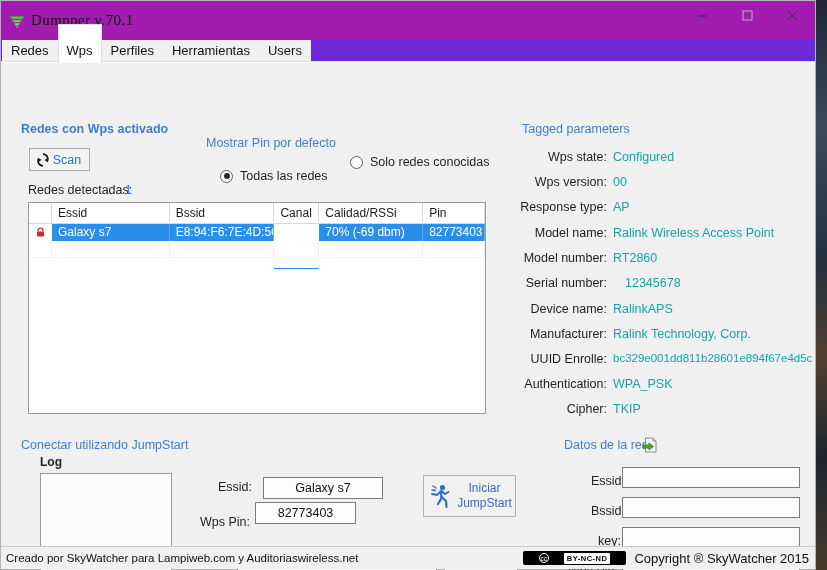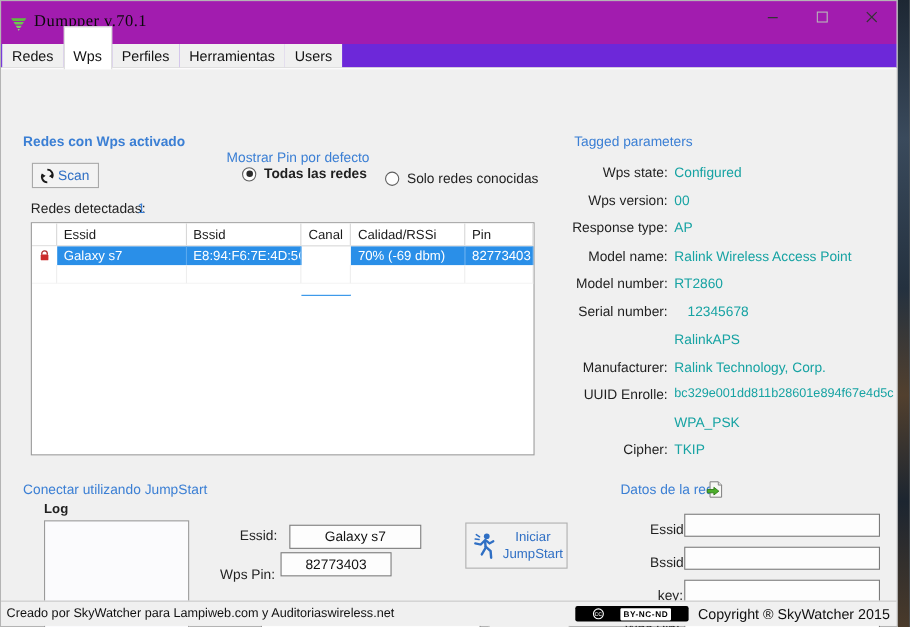--- a/index.html
+++ b/index.html
@@ -450,21 +450,21 @@
           <path d="M8 2.2 a5 5 0 0 1 4.2 7.6" fill="none" stroke="#1a1a1a" stroke-width="1.7"></path>
           <path d="M8 13.8 a5 5 0 0 1 -4.2 -7.6" fill="none" stroke="#1a1a1a" stroke-width="1.7"></path>
           <path d="M12.4 6.0 l0.3 3.8 -3.2 -1.6 z" fill="#1a1a1a"></path>
           <path d="M3.6 10.0 l-0.3 -3.8 3.2 1.6 z" fill="#1a1a1a"></path>
         </svg>
         <div class="scan-txt">Scan</div>
       </div>
 
       <div class="lbl grp-title" style="left:205px; top:73px;">Mostrar Pin por defecto</div>
 
-      <div class="radio-wrap" style="left:219px; top:88px;font-weight:bold;">
+      <div class="radio-wrap" style="left:219px; top:106px;">
         <span class="radio on"></span>
         <span class="radio-lbl">Todas las redes</span>
       </div>
       <div class="radio-wrap" style="left:349px; top:92px;">
         <span class="radio"></span>
         <span class="radio-lbl">Solo redes conocidas</span>
       </div>
 
       <div class="lbl" style="left:27px; top:120px;">Redes detectadas:</div>
       <div class="lbl" style="left:124px; top:120px; color:#3b7fd4;">1</div>
@@ -549,28 +549,30 @@
 
       <div class="param-key" style="left:420px; top:163px; width:186px;">Model name:</div>
       <div class="param-val" style="left:612px; top:163px;">Ralink Wireless Access Point</div>
 
       <div class="param-key" style="left:420px; top:188px; width:186px;">Model number:</div>
       <div class="param-val" style="left:612px; top:188px;">RT2860</div>
 
       <div class="param-key" style="left:420px; top:213px; width:186px;">Serial number:</div>
       <div class="param-val" style="left:612px; top:213px;margin-left:12px;">12345678</div>
 
+      <div class="param-key" style="left:420px; top:239px; width:186px;">Device name:</div>
       <div class="param-val" style="left:612px; top:239px;">RalinkAPS</div>
 
       <div class="param-key" style="left:420px; top:264px; width:186px;">Manufacturer:</div>
       <div class="param-val" style="left:612px; top:264px;">Ralink Technology, Corp.</div>
 
       <div class="param-key" style="left:420px; top:289px; width:186px;">UUID Enrolle:</div>
       <div class="param-val" style="left:612px; top:289px; font-size:11.5px;">bc329e001dd811b28601e894f67e4d5c</div>
 
+      <div class="param-key" style="left:420px; top:314px; width:186px;">Authentication:</div>
       <div class="param-val" style="left:612px; top:314px;">WPA_PSK</div>
 
       <div class="param-key" style="left:420px; top:339px; width:186px;">Cipher:</div>
       <div class="param-val" style="left:612px; top:339px;">TKIP</div>
 
       <div class="lbl grp-title" style="left:563px; top:375px;">Datos de la red</div>
       <svg class="export-ico" style="left:641px; top:374px;" viewBox="0 0 17 16">
         <path d="M3.5 1 H11 L14 4 V15 H3.5 Z" fill="#f7f7f5" stroke="#7d7d7d" stroke-width="0.9"></path>
         <path d="M11 1 V4 H14" fill="#dedede" stroke="#7d7d7d" stroke-width="0.8"></path>
         <path d="M1 8 H7 V6 L11.5 9.5 L7 13 V11 H1 Z" fill="#4cae2a" stroke="#2e7a17" stroke-width="0.8" stroke-linejoin="round"></path>

